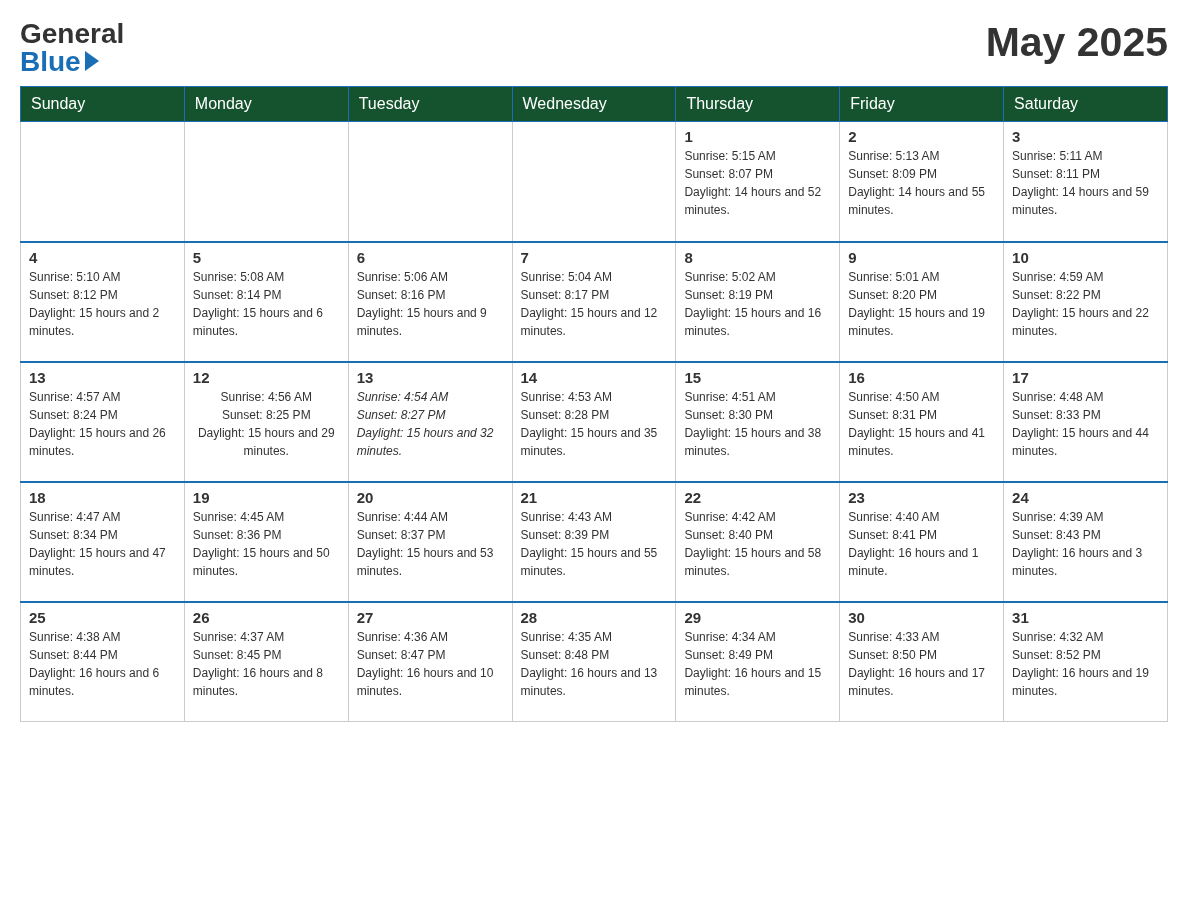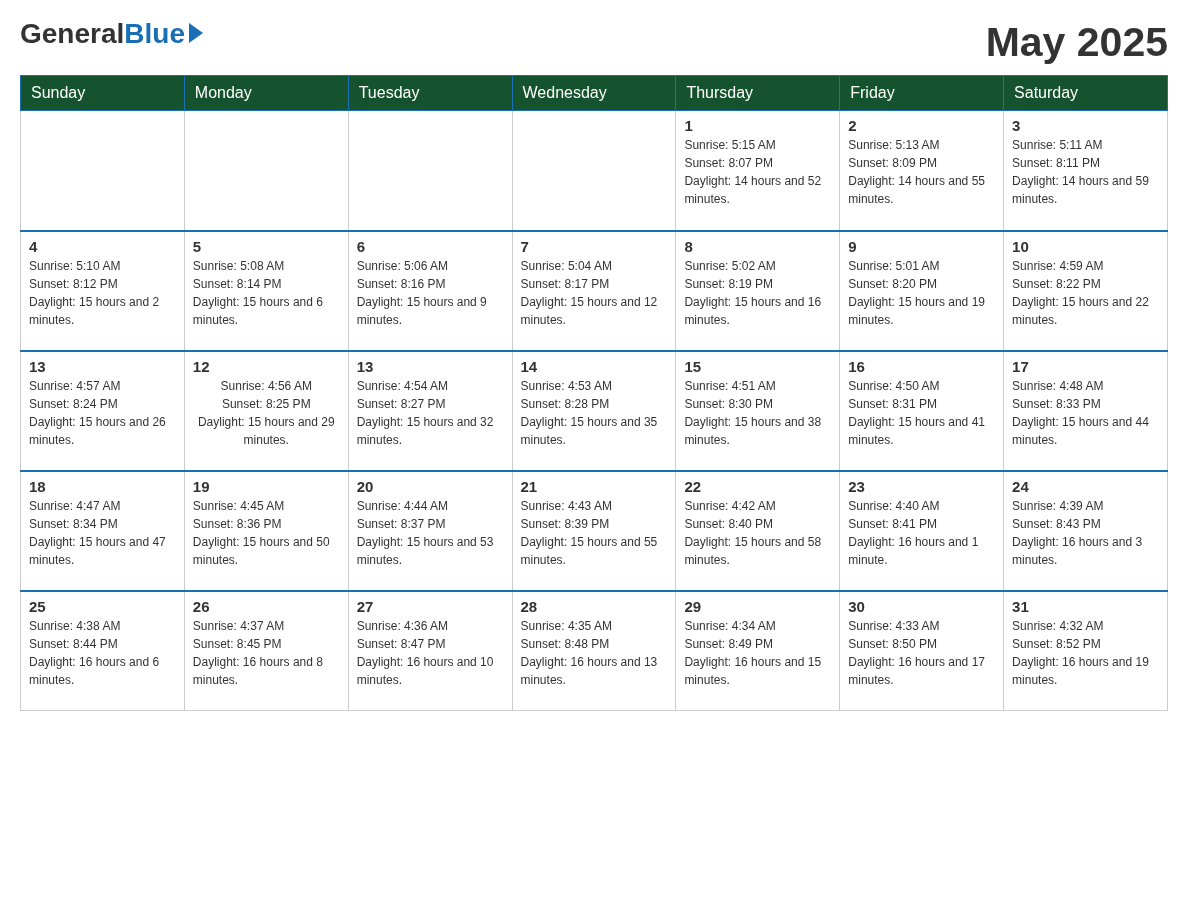--- a/index.html
+++ b/index.html
@@ -10,21 +10,21 @@
       color: #333;
     }
     .header {
       display: flex;
       justify-content: space-between;
       align-items: flex-start;
       margin-bottom: 10px;
     }
     .logo {
       display: flex;
-      flex-direction: row;
+      flex-direction: column;
       align-items: flex-start;
     }
     .logo-general {
       font-size: 28px;
       font-weight: bold;
       color: #333;
       line-height: 1;
     }
     .logo-blue-row {
       display: flex;
@@ -205,21 +205,21 @@
 Daylight: 15 hours and 26 minutes.</div>
         </td>
         <td>
           <span class="day-number">12</span>
           <div class="day-info" style="white-space: pre-line; text-align: center;">Sunrise: 4:56 AM
 Sunset: 8:25 PM
 Daylight: 15 hours and 29 minutes.</div>
         </td>
         <td>
           <span class="day-number">13</span>
-          <div class="day-info" style="white-space: pre-line;">Sunrise: 4:54 AM
+          <div class="day-info" style="white-space: pre-line; font-style: italic;">Sunrise: 4:54 AM
 Sunset: 8:27 PM
 Daylight: 15 hours and 32 minutes.</div>
         </td>
         <td>
           <span class="day-number">14</span>
           <div class="day-info" style="white-space: pre-line;">Sunrise: 4:53 AM
 Sunset: 8:28 PM
 Daylight: 15 hours and 35 minutes.</div>
         </td>
         <td>

